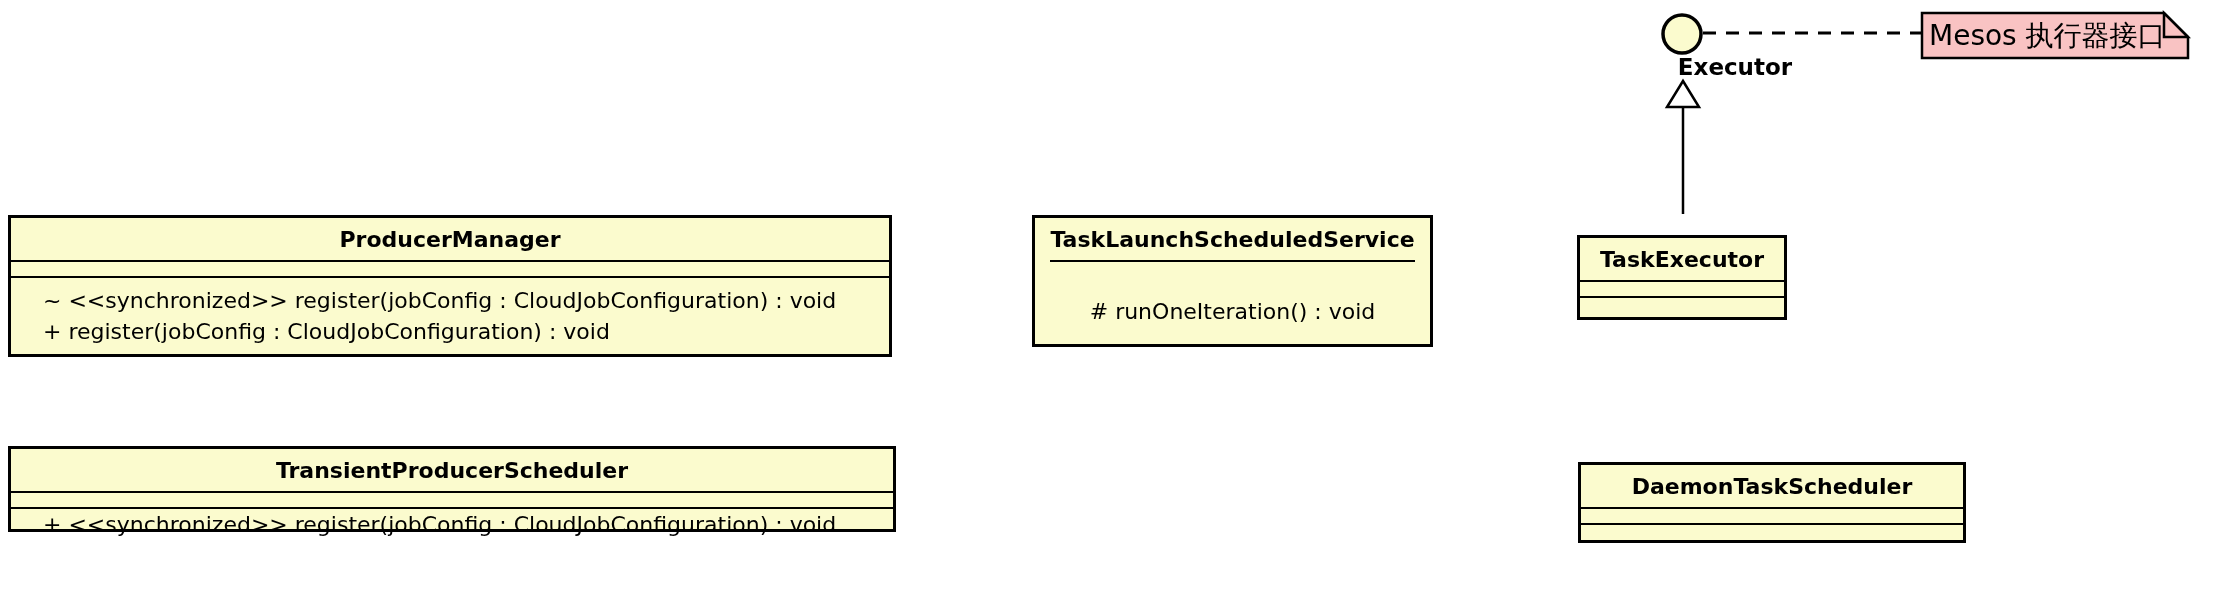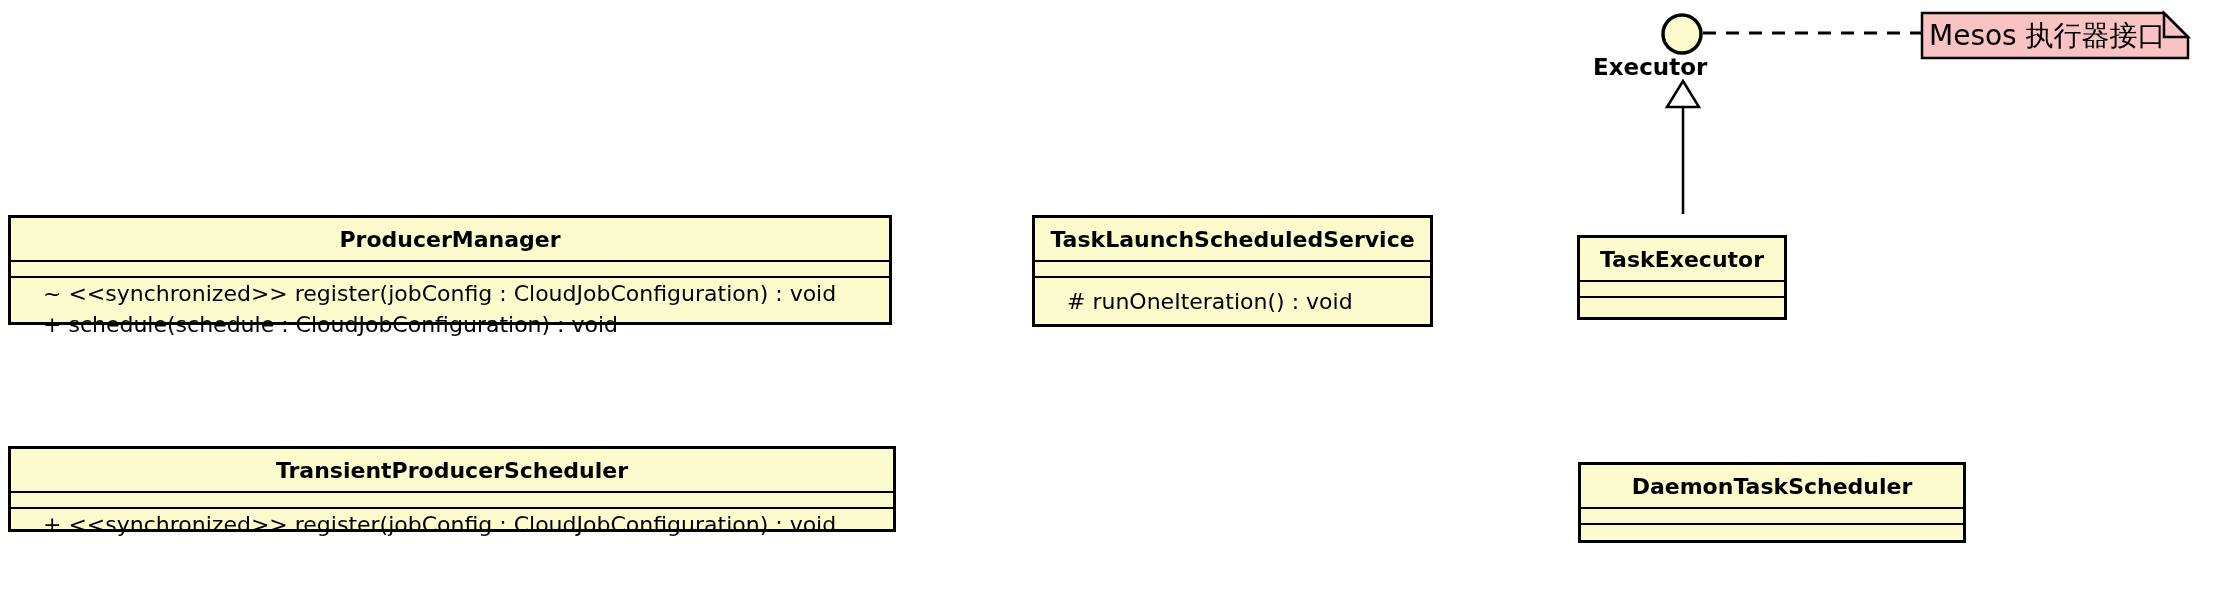--- a/index.html
+++ b/index.html
@@ -40,41 +40,41 @@
     display: flex;
     flex-direction: column;
     justify-content: center;
     padding: 0 32px;
     font-size: 22px;
   }
   .uml-method {
     line-height: 31px;
     white-space: nowrap;
   }
-  #class-0 { left: 8px;    top: 215px; width: 884px; height: 110px; }
+  #class-0 { left: 8px;    top: 215px; width: 884px; height: 142px; }
   #class-1 { left: 8px;    top: 446px; width: 888px; height: 86px; }
-  #class-2 { left: 1032px; top: 215px; width: 401px; height: 112px; }
+  #class-2 { left: 1032px; top: 215px; width: 401px; height: 132px; align-items: center; }
   #class-3 { left: 1577px; top: 215px; width: 210px; height: 85px; margin-top: 20px;  }
   #class-4 { left: 1578px; top: 462px; width: 388px; height: 81px;  }
 
   
   #connector-layer {
     position: absolute;
     left: 0; top: 0;
     width: 2216px;
     height: 592px;
     pointer-events: none;
   }
   
   #interface-label {
     position: absolute;
-    left: 1593px;
+    left: 1645px;
     top: 54px;
     width: 180px;
-    text-align: left;
+    text-align: center;
     font-weight: bold;
     font-size: 23px;
     white-space: nowrap;
   }
   
   #note-text {
     position: absolute;
     left: 1929px;
     top: 13px;
     width: 230px;
@@ -104,21 +104,21 @@
 
   <div id="interface-label">Executor</div>
 
   <div id="note-text">Mesos 执行器接口</div>
 
   <div class="uml-class" id="class-0">
     <div class="uml-title">ProducerManager</div>
     <div class="uml-fields"></div>
     <div class="uml-methods">
       <div class="uml-method">~ &lt;&lt;synchronized&gt;&gt; register(jobConfig : CloudJobConfiguration) : void</div>
-      <div class="uml-method">+ schedule(schedule : CloudJobConfiguration) : void</div>
+      <div class="uml-method">+ register(jobConfig : CloudJobConfiguration) : void</div>
     </div>
   </div>
 
   <div class="uml-class" id="class-1">
     <div class="uml-title">TransientProducerScheduler</div>
     <div class="uml-fields"></div>
     <div class="uml-methods">
       <div class="uml-method">+ &lt;&lt;synchronized&gt;&gt; register(jobConfig : CloudJobConfiguration) : void</div>
     </div>
   </div>

